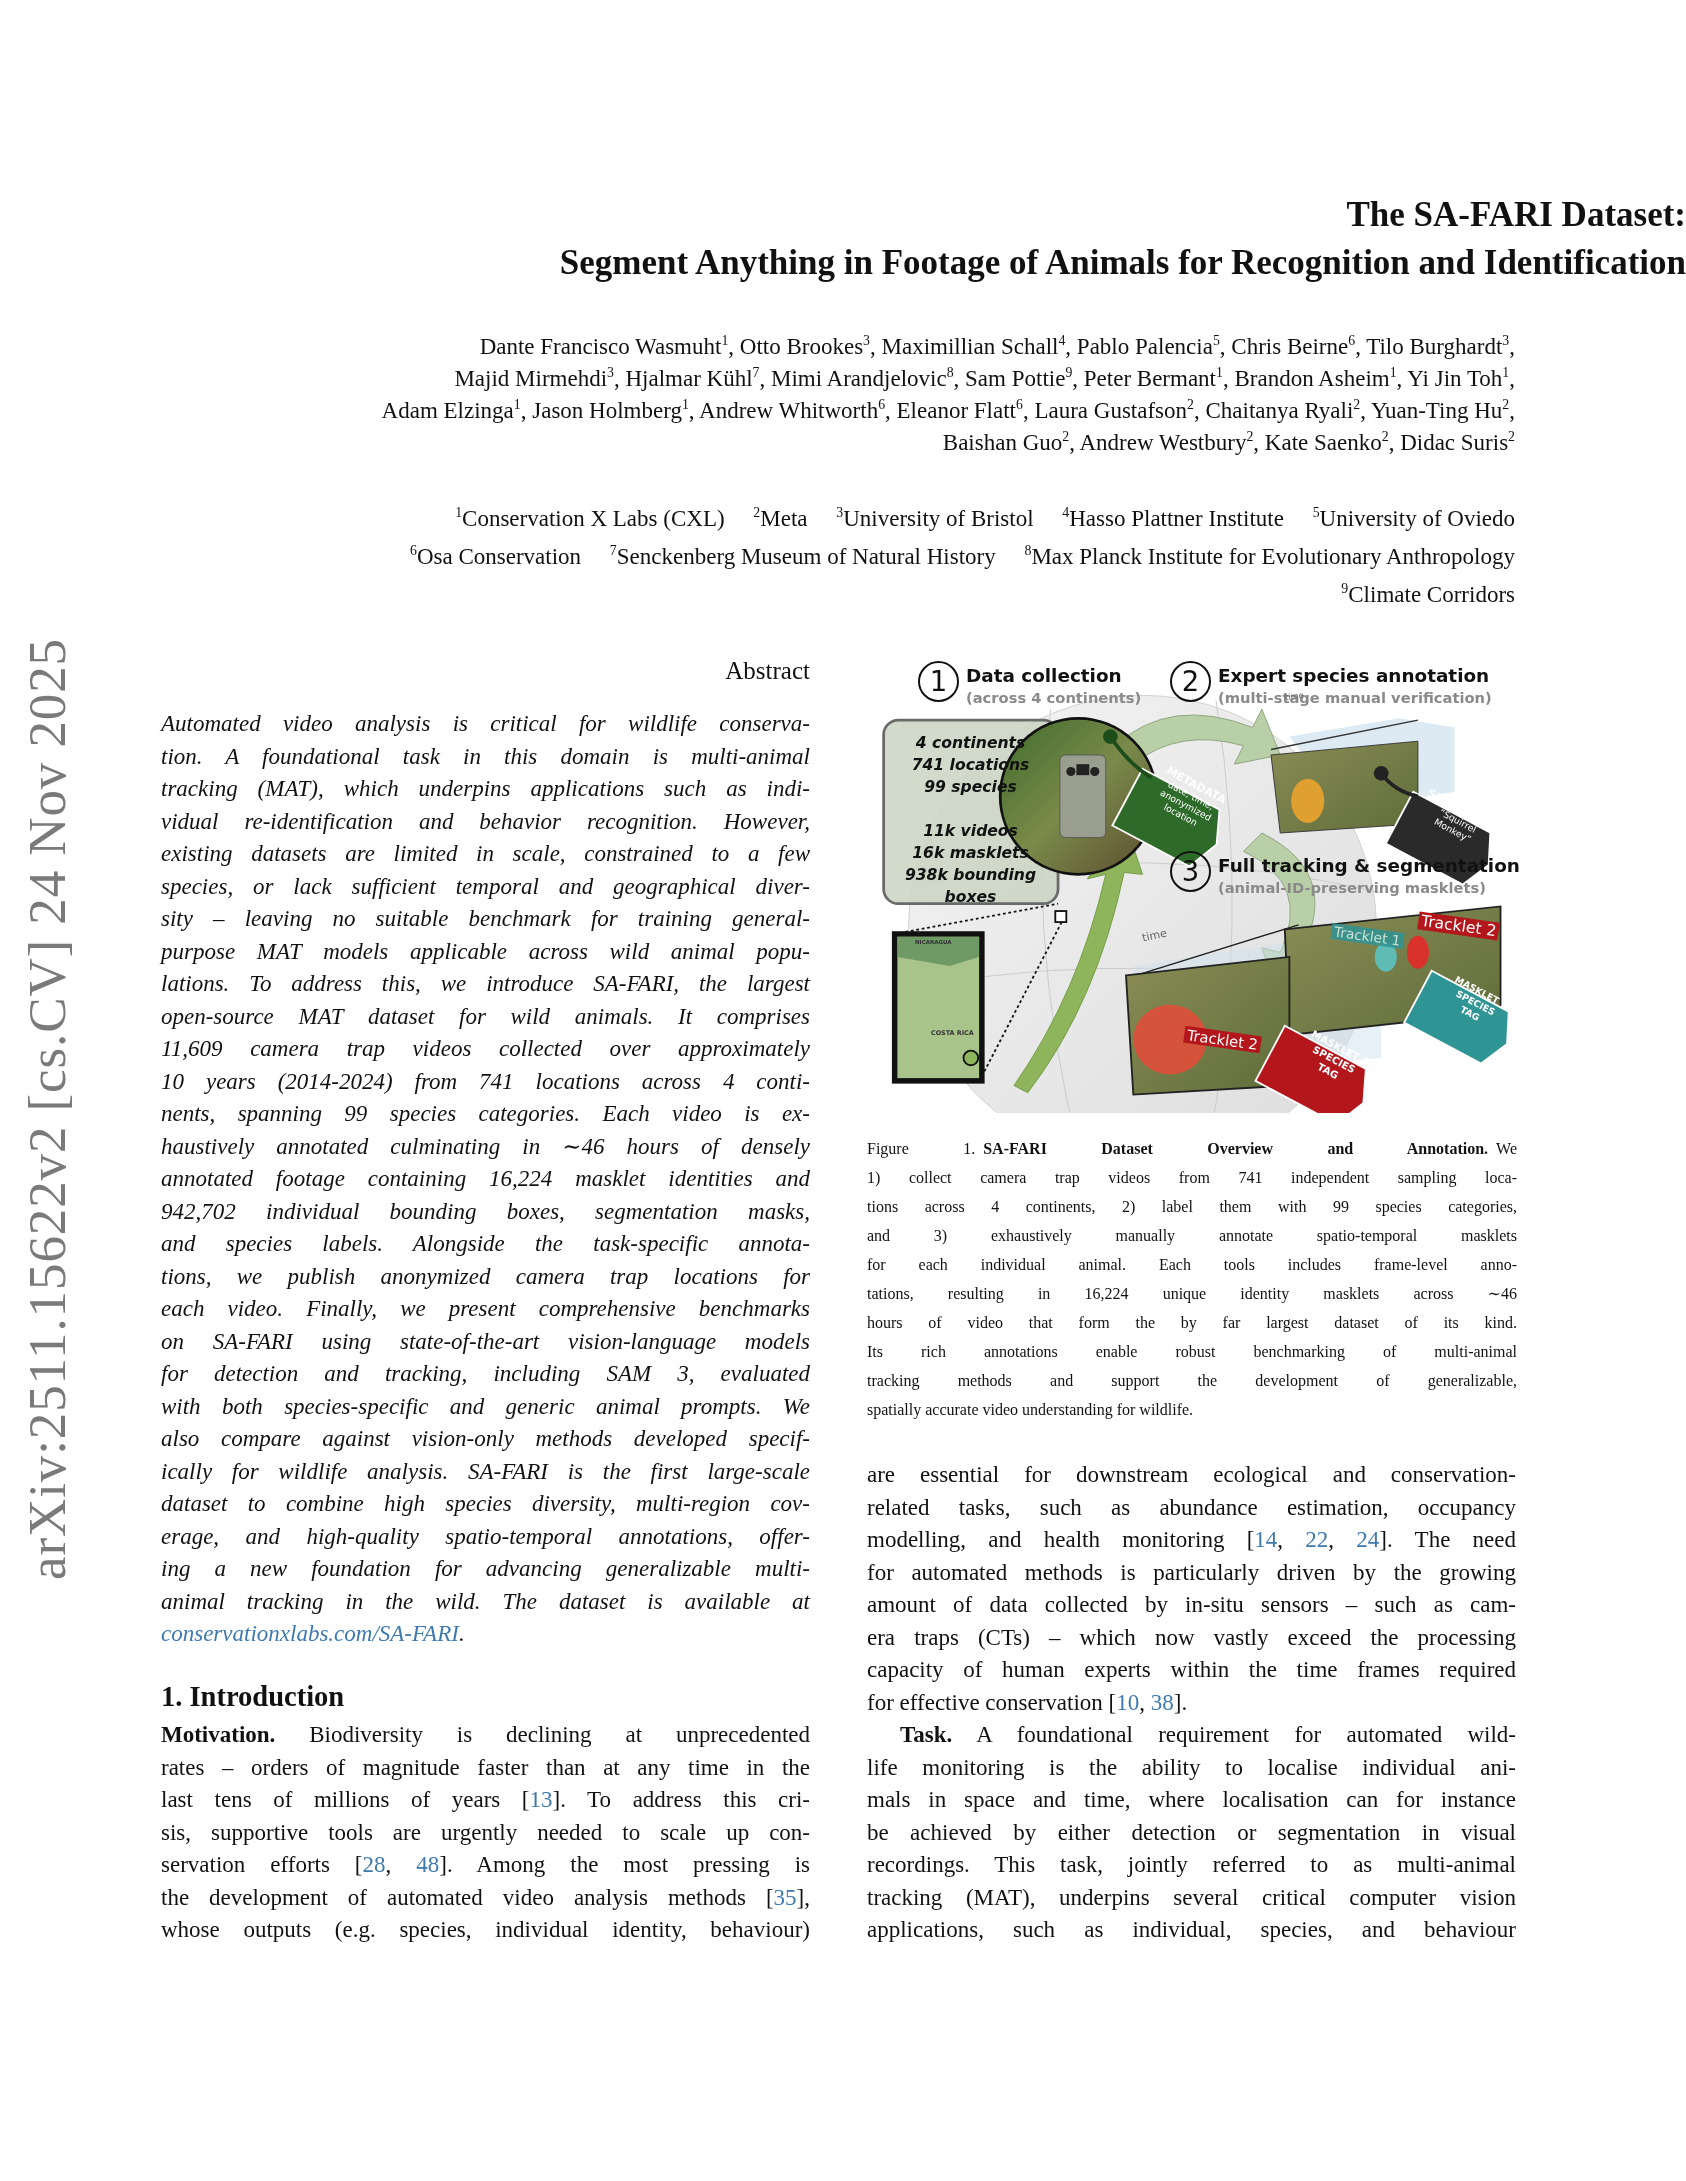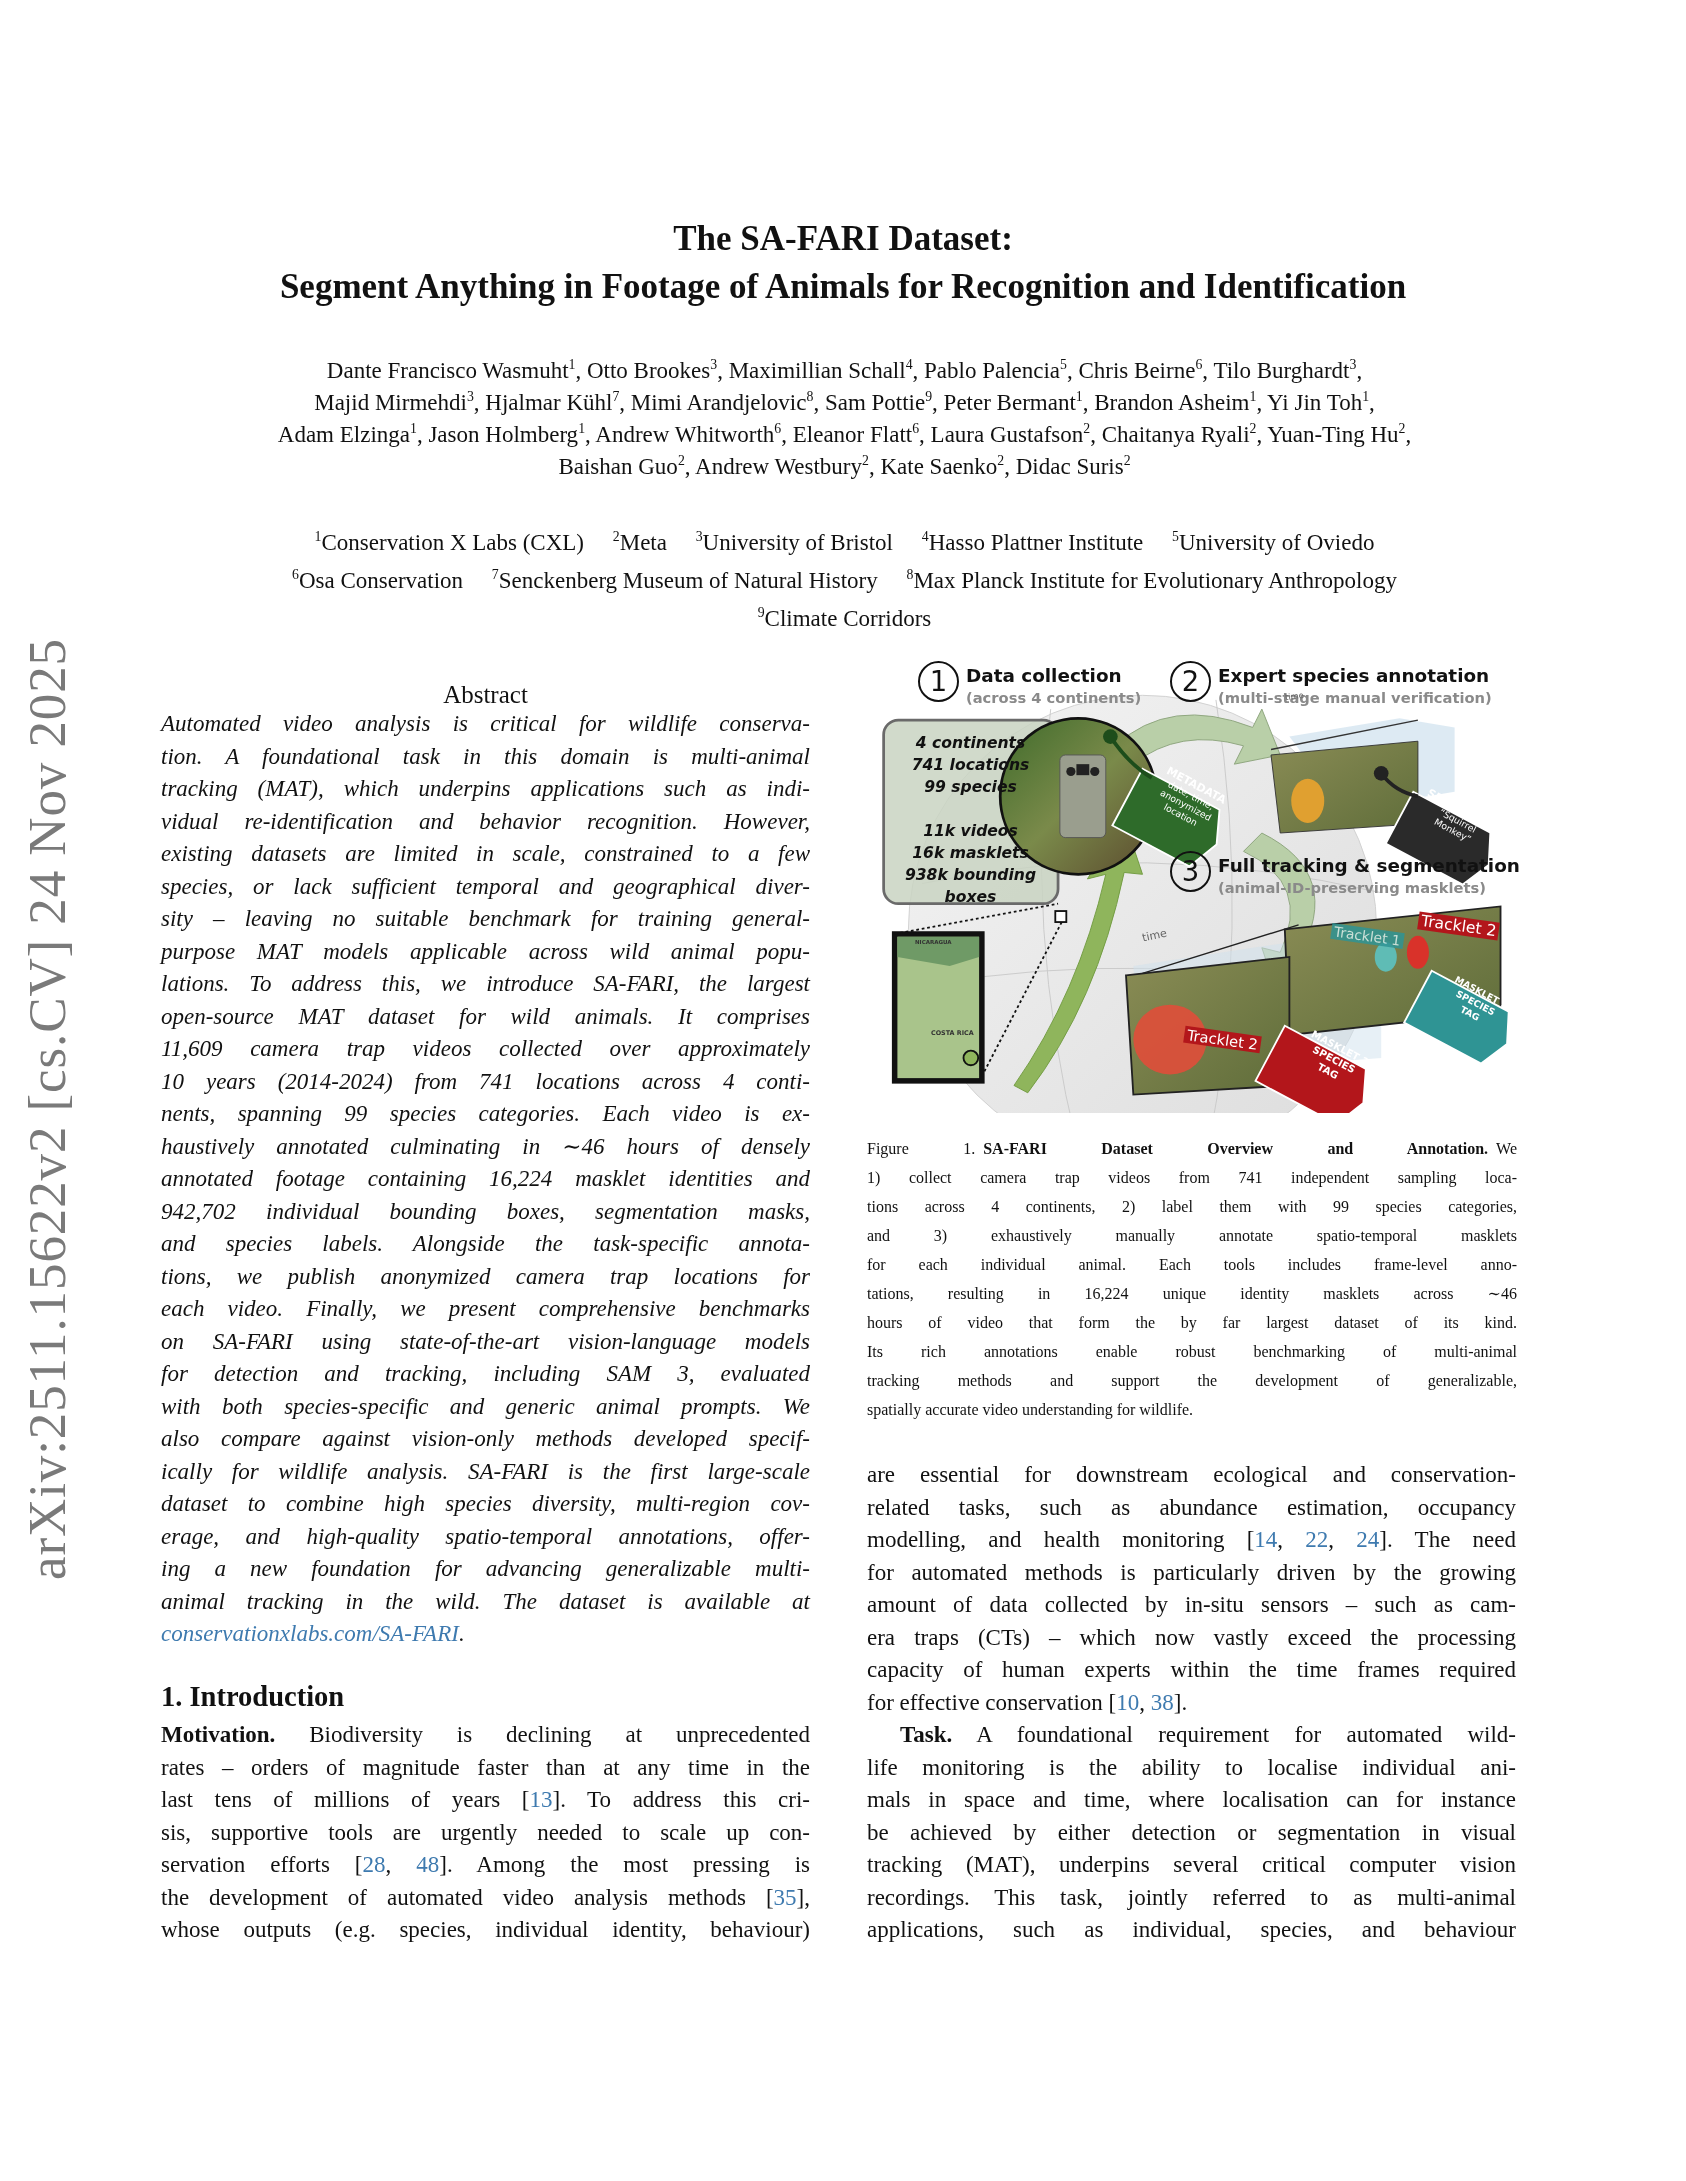--- a/index.html
+++ b/index.html
@@ -1,19 +1,19 @@
 <!DOCTYPE html>
 <html style="font-size:14.7px"><head>
 <meta charset="utf-8">
 <style>
   html, body { margin: 0; padding: 0; background: #ffffff; }
   body { width: 1686px; height: 2182px; position: relative; overflow: hidden;
          font-family: "Liberation Serif", "DejaVu Serif", serif; color: #111; }
   .abs { position: absolute; }
-  .center { text-align: center; margin-top: 24px; }
+  .center { text-align: right; }
   .title { left: 0; width: 1686px; top: 191px; font-weight: bold; font-size: 35px; line-height: 48px; }
   .authors { left: 174px; width: 1341px; top: 331px; font-size: 23px; line-height: 32px; }
   .affils { left: 174px; width: 1341px; top: 500px; font-size: 23px; line-height: 38px; }
   sup { font-size: 13.8px; vertical-align: super; line-height: 0; }
   .arxiv { left: 16.5px; top: 1580px; transform-origin: 0 0; transform: rotate(-90deg);
            font-size: 53px; color: #7a7a7a; white-space: nowrap; letter-spacing: 0.9px; }
   .col { width: 649px; font-size: 23px; line-height: 32.5px; text-align: justify; }
   .abstract-head { left: 161px; width: 649px; top: 657px; font-weight: normal; font-size: 25px; }
   .abstract { left: 161px; top: 708px; font-style: italic; }
   .link { color: #3e7aaf; }
@@ -249,17 +249,17 @@
     <span class="line">modelling, and health monitoring [<a class="cite">14</a>, <a class="cite">22</a>, <a class="cite">24</a>].  The need</span>
     <span class="line">for automated methods is particularly driven by the growing</span>
     <span class="line">amount of data collected by in-situ sensors – such as cam-</span>
     <span class="line">era traps (CTs) – which now vastly exceed the processing</span>
     <span class="line">capacity of human experts within the time frames required</span>
     <span class="line last">for effective conservation [<a class="cite">10</a>, <a class="cite">38</a>].</span>
     <span class="line" style="text-indent: 33px;"><b>Task.</b>  A foundational requirement for automated wild-</span>
     <span class="line">life monitoring is the ability to localise individual ani-</span>
     <span class="line">mals in space and time, where localisation can for instance</span>
     <span class="line">be achieved by either detection or segmentation in visual</span>
+    <span class="line">recordings.  This task, jointly referred to as multi-animal</span>
     <span class="line">tracking (MAT), underpins several critical computer vision</span>
-    <span class="line">recordings.  This task, jointly referred to as multi-animal</span>
     <span class="line">applications, such as individual, species, and behaviour</span>
   </div>
 
 
 </body></html>

